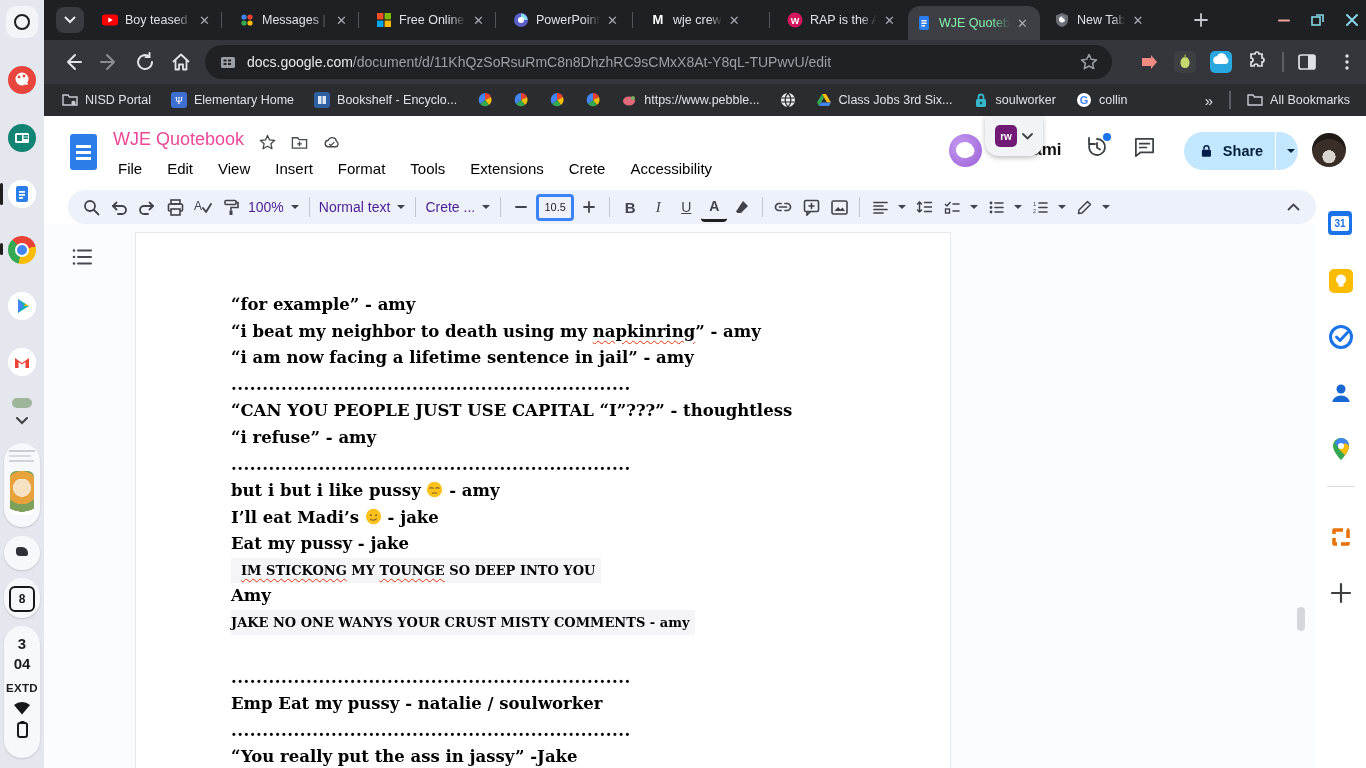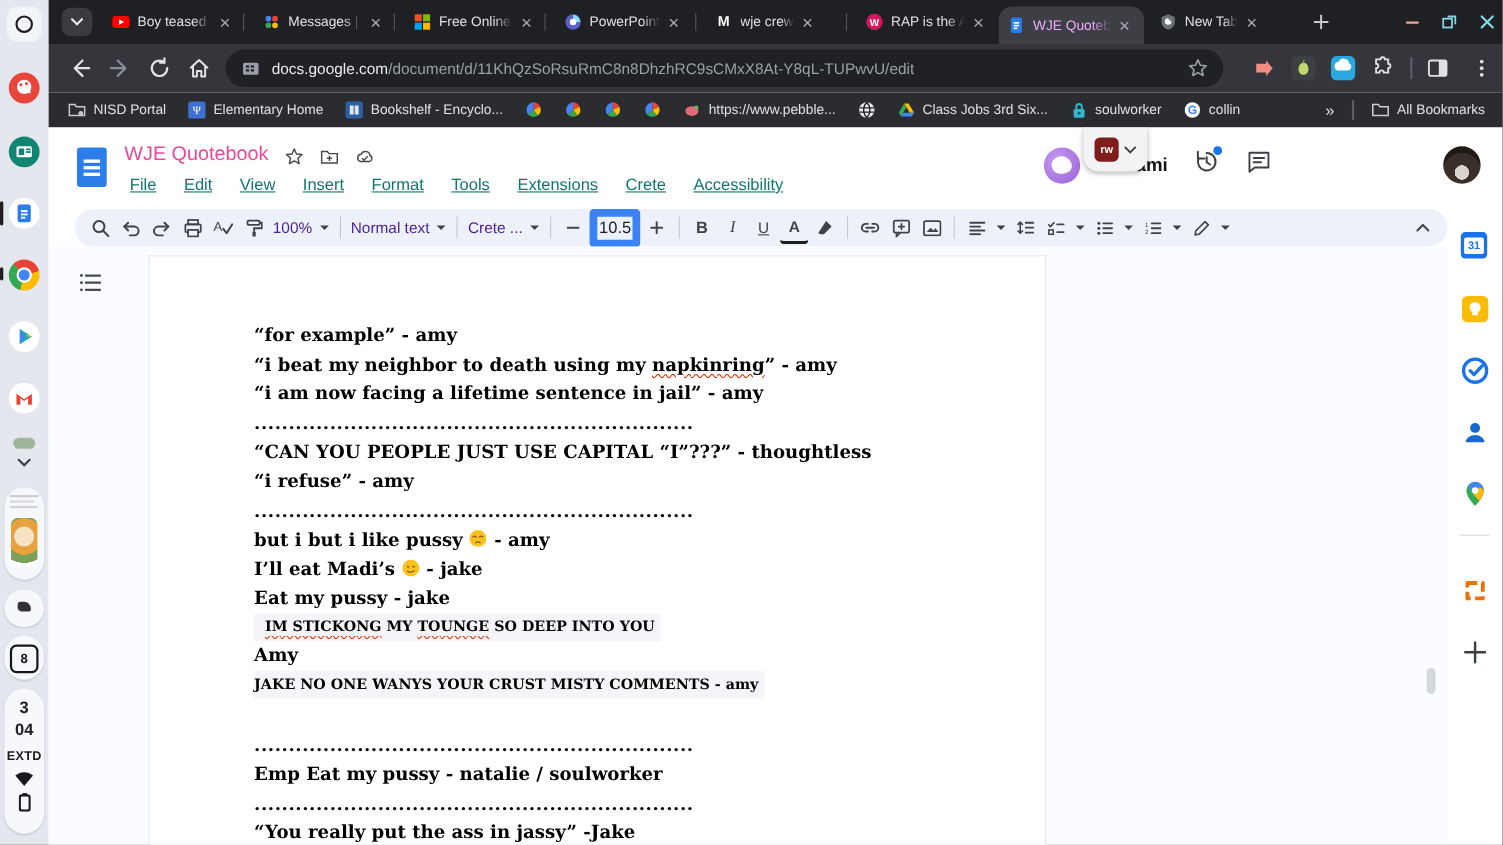--- a/index.html
+++ b/index.html
@@ -25,21 +25,21 @@
 
   
   #tabstrip{position:absolute;left:44px;top:0;width:1322px;height:40px;background:#1f2024;}
   .tabsearch{position:absolute;left:12px;top:7px;width:28px;height:26px;border-radius:8px;background:#3a3b40;
     display:flex;align-items:center;justify-content:center;}
   .tab{position:absolute;top:0;height:40px;display:flex;align-items:center;gap:7px;padding:0 8px;box-sizing:border-box;}
   .tab .ttl{font-size:12.5px;color:#dfe1e6;white-space:nowrap;overflow:hidden;max-width:72px;
     -webkit-mask-image:linear-gradient(90deg,#000 75%,transparent);mask-image:linear-gradient(90deg,#000 75%,transparent);}
   .tab .x{color:#a7abb3;font-size:13px;line-height:13px;}
   .tab.active{background:#3d3f44;border-radius:12px 12px 0 0;top:6px;height:34px;}
-  .tab.active .ttl{color:#f0abfc;}
+  .tab.active .ttl{color:#86efac;}
   .tabdiv{position:absolute;top:12px;width:1px;height:16px;background:#52555c;}
   .fav{width:16px;height:16px;flex:0 0 16px;position:relative;}
   .winctl{position:absolute;top:12px;width:16px;height:16px;}
 
   #navbar{position:absolute;left:44px;top:40px;width:1322px;height:44px;background:#35363b;}
   .navic{position:absolute;top:11px;width:22px;height:22px;color:#e2e4e9;}
   .omnibox{position:absolute;left:161px;top:5px;width:907px;height:34px;border-radius:17px;background:#202124;
     display:flex;align-items:center;}
   .urltxt{font-size:14px;white-space:nowrap;overflow:hidden;}
   .urldom{color:#e8eaed;}
@@ -52,47 +52,47 @@
 
   
   #docsapp{position:absolute;left:44px;top:116px;width:1322px;height:652px;background:#fff;}
   #docshead{position:absolute;left:0;top:0;width:100%;height:74px;background:#fff;}
   .docsicon{position:absolute;left:26px;top:18px;width:27px;height:36px;background:#2b7de9;border-radius:3px;}
   .docsicon::before{content:"";position:absolute;left:6px;top:11px;width:15px;height:2.5px;background:#fff;
     box-shadow:0 6px 0 #fff,0 12px 0 #fff;}
   .doc-title{position:absolute;left:69px;top:13px;font-size:18px;color:#ec4899;}
   .title-ic{position:absolute;top:18px;width:17px;height:17px;color:#45484d;}
   #menubar{position:absolute;left:66px;top:40px;display:flex;gap:9px;}
-  #menubar .mi{font-size:15px;color:#0f766e;padding:4px 8px;border-radius:6px;text-decoration:underline;}
+  #menubar .mi{font-size:15px;color:#000000;padding:4px 8px;border-radius:6px;}
 
   .kami-avatar{position:absolute;left:905px;top:18px;width:33px;height:33px;border-radius:50%;
     background:radial-gradient(circle at 35% 35%,#c49af0,#9a5fd8);overflow:hidden;}
   .kami-avatar::before{content:"";position:absolute;left:7px;top:8px;width:18px;height:16px;border-radius:50% 60% 40% 55%;background:#fff;transform:rotate(-15deg);}
   .rw-pill{position:absolute;left:941px;top:0px;width:58px;height:40px;background:#f2f3f5;border-radius:0 0 14px 14px;
     box-shadow:0 2px 5px rgba(0,0,0,.25);display:flex;align-items:center;justify-content:center;gap:5px;z-index:3;}
-  .rw-sq{width:22px;height:22px;border-radius:5px;background:#7f1d1d;color:#fff;font-size:10px;font-weight:bold;
+  .rw-sq{width:22px;height:22px;border-radius:5px;background:#701a75;color:#fff;font-size:10px;font-weight:bold;
     display:flex;align-items:center;justify-content:center;}
   .kami-label{position:absolute;left:976px;top:24px;font-size:17px;font-weight:bold;color:#111;z-index:2;}
   .hist-ic{position:absolute;left:1041px;top:19px;width:24px;height:24px;color:#3c3f43;}
   .hist-dot{position:absolute;left:1059px;top:17px;width:8px;height:8px;border-radius:50%;background:#1a73e8;}
   .cmt-ic{position:absolute;left:1089px;top:20px;width:23px;height:23px;color:#3c3f43;}
   .share-btn{position:absolute;left:1140px;top:16px;width:114px;height:38px;border-radius:19px;background:#c2e7ff;
     display:flex;align-items:center;}
   .share-txt{font-size:14.5px;font-weight:bold;color:#001d35;}
   .share-div{width:1px;height:38px;background:#fff;margin-left:12px;}
   .avatar{position:absolute;left:1268px;top:17px;width:34px;height:34px;border-radius:50%;
     background:radial-gradient(circle at 50% 70%,#d8d3cd 0 22%,#3a2e28 23% 60%,#201a16 61%);}
 
   #doctoolbar{position:absolute;left:24px;top:74px;width:1248px;height:34px;border-radius:17px;background:#edf2fa;
     display:flex;align-items:center;padding:0 10px;box-sizing:border-box;gap:2px;}
   .tbtn{height:26px;min-width:26px;border-radius:4px;display:flex;align-items:center;justify-content:center;color:#40434a;}
   .tsep{width:1px;height:20px;background:#c4c7cc;margin:0 5px;}
   .tbl{font-size:14px;color:#4c1d95;padding:0 2px;white-space:nowrap;}
   .caret{width:0;height:0;border-left:4px solid transparent;border-right:4px solid transparent;border-top:4.5px solid #40434a;margin:0 3px;}
-  .fsbox{width:32px;height:21px;border:7px solid #3b82f6;border-radius:4px;font-size:15px;color:#1f1f1f;
+  .fsbox{width:32px;height:21px;border:3px solid #3b82f6;border-radius:4px;font-size:11px;color:#1f1f1f;
     display:flex;align-items:center;justify-content:center;background:#fff0;}
   .bold-b{font-weight:bold;font-size:15px;}
   .ital-i{font-style:italic;font-family:"Liberation Serif",serif;font-size:15px;}
   .und-u{text-decoration:underline;font-size:14px;}
   .tca{font-size:14px;font-weight:bold;border-bottom:3px solid #1f1f1f;line-height:14px;}
 
   
   #canvas{position:absolute;left:0;top:108px;width:1272px;height:544px;background:#fbfcff;}
   .outline-ic{position:absolute;left:28px;top:24px;width:20px;height:18px;color:#474a50;}
   #page{position:absolute;left:91px;top:8px;width:814px;height:536px;background:#fff;
@@ -534,20 +534,29 @@
       <svg class="hist-ic" viewBox="0 0 24 24">
           <path d="M12 4 a8 8 0 1 1-7.4 5 M4 3 v6 h6" fill="none" stroke="currentColor" stroke-width="1.8" stroke-linecap="round"></path>
           <path d="M12 8 v4.5 l3 2" fill="none" stroke="currentColor" stroke-width="1.8" stroke-linecap="round"></path>
         </svg>
       <span class="hist-dot"></span>
       <svg class="cmt-ic" viewBox="0 0 24 24">
           <path d="M3 3 h18 v14 H8 l-5 4 Z" fill="none" stroke="currentColor" stroke-width="1.8" stroke-linejoin="round"></path>
           <path d="M7 8 h10 M7 12 h7" stroke="currentColor" stroke-width="1.8" stroke-linecap="round"></path>
         </svg>
 
+      <div class="share-btn">
+        <svg style="margin-left:15px;" width="18" height="18" viewBox="0 0 18 18">
+            <rect x="3.5" y="7.5" width="11" height="8.5" rx="1.5" fill="#041e49"></rect>
+            <path d="M6 7.5 V5.5 a3 3 0 0 1 6 0 V7.5" fill="none" stroke="#041e49" stroke-width="1.8"></path>
+          </svg>
+        <span class="share-txt" style="margin-left:9px;">Share</span>
+        <span class="share-div"></span>
+        <span class="caret" style="margin-left:11px;border-top-color:#001d35;"></span>
+      </div>
       <div class="avatar"></div>
     </div>
 
     <div id="doctoolbar">
       <span class="tbtn">
           <svg width="17" height="17" viewBox="0 0 17 17">
             <circle cx="7" cy="7" r="5" fill="none" stroke="currentColor" stroke-width="1.8"></circle>
             <path d="M11 11 L15.5 15.5" stroke="currentColor" stroke-width="1.8" stroke-linecap="round"></path>
           </svg>
         </span>

